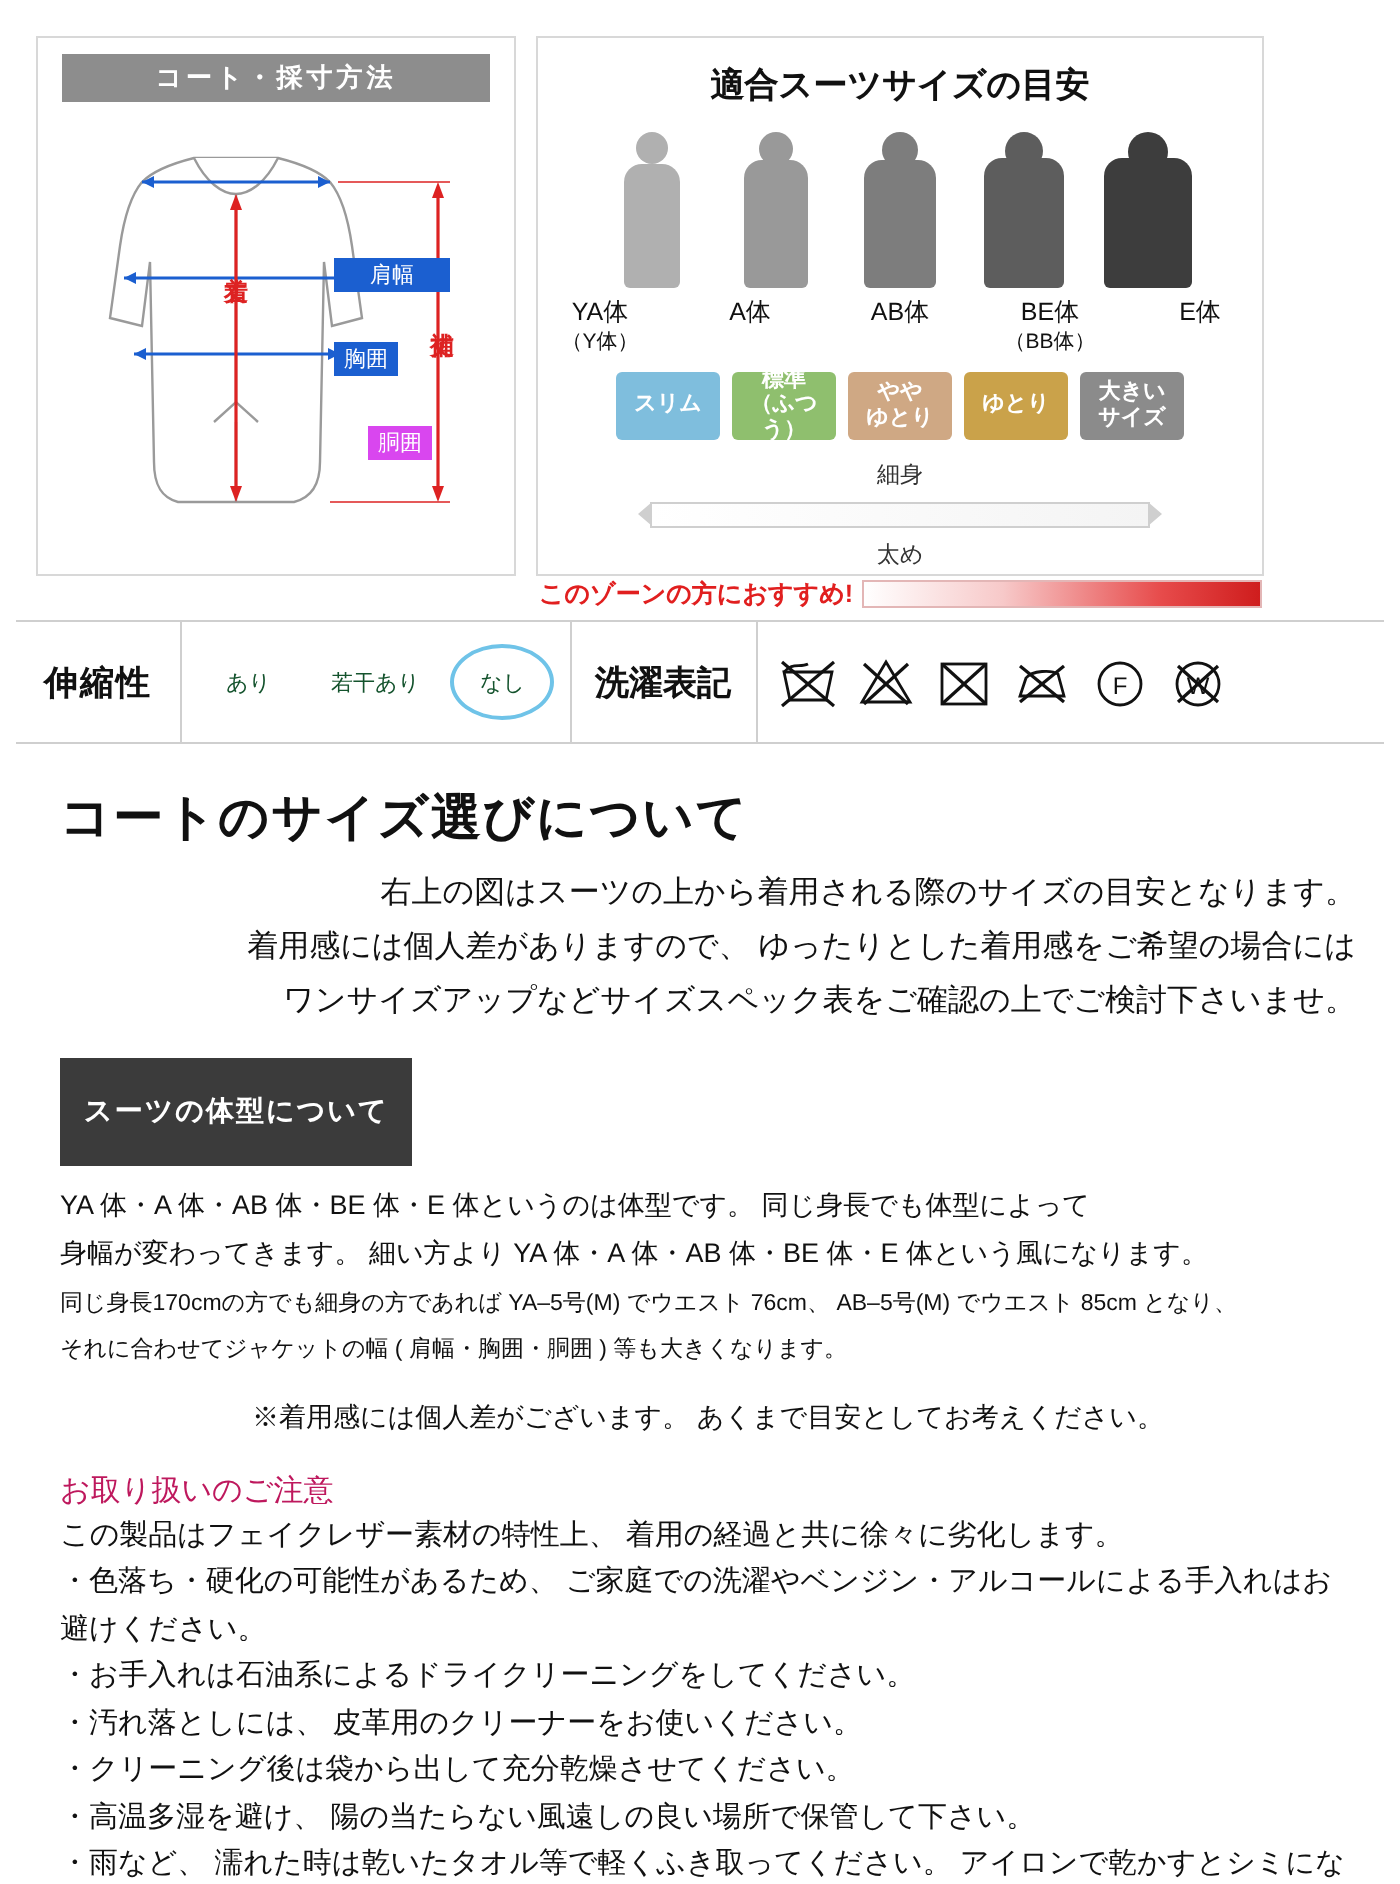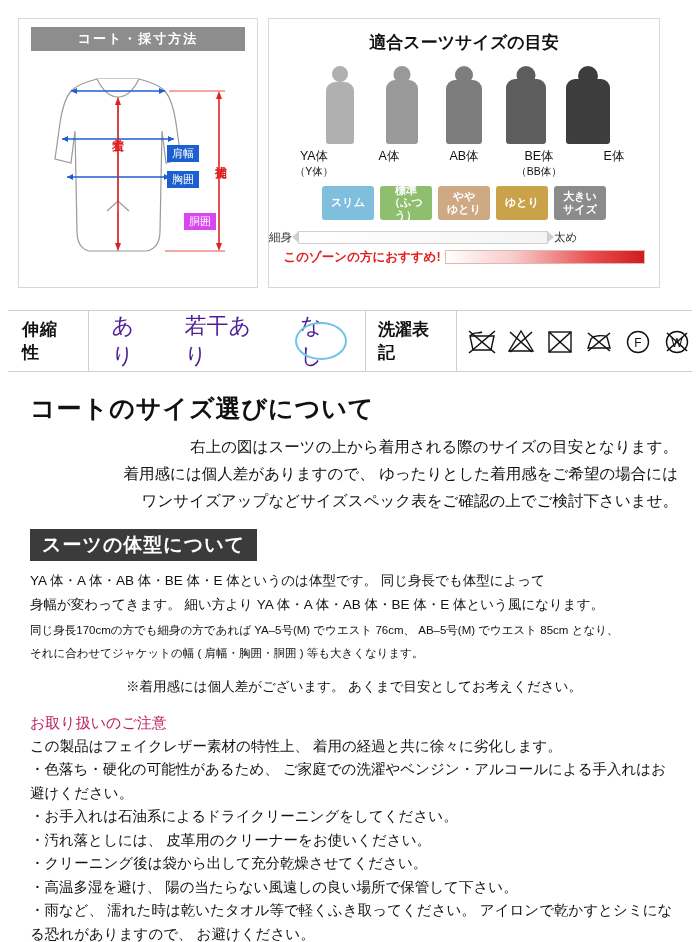--- a/index.html
+++ b/index.html
@@ -15,21 +15,21 @@
 
   
   .top-area { display:flex; gap:10px; padding:18px 18px 0 18px; }
 
   .panel {
     border:1px solid #d8d8d8;
     background:#ffffff;
     position:relative;
   }
   .panel-left { width:240px; height:270px; }
-  .panel-right { width:392px; height:270px; }
+  .panel-right { width:364px; height:270px; }
 
   .panel-title {
     background:#8d8d8d;
     color:#ffffff;
     font-size:13px;
     letter-spacing:2px;
     text-align:center;
     padding:3px 0;
     margin:8px 12px 0 12px;
     font-weight:bold;
@@ -62,21 +62,21 @@
   .fig-label .sub { font-size:10.5px; }
 
   .chips { display:flex; justify-content:center; gap:6px; margin-top:8px; }
   .chip {
     width:52px; height:34px; border-radius:3px;
     color:#fff; font-size:11px; font-weight:bold;
     display:flex; align-items:center; justify-content:center;
     text-align:center; line-height:1.15; padding:0 2px;
   }
 
-  .scale-row { display:flex; align-items:center; margin-top:10px; gap:6px; }
+  .scale-row { display:flex; align-items:center; margin-top:10px; gap:6px;flex-direction:column; }
   .scale-end { font-size:11.5px; color:#333; }
   .scale-bar {
     width:250px; height:13px; position:relative;
     background:linear-gradient(to right,#ffffff,#f4f4f4);
     border:1px solid #cfcfcf;
   }
   .scale-bar:before, .scale-bar:after {
     content:""; position:absolute; top:50%; transform:translateY(-50%);
     border-top:6px solid transparent; border-bottom:6px solid transparent;
   }
@@ -99,40 +99,40 @@
     height:62px;
     display:flex;
     align-items:center;
   }
   .spec-head {
     font-size:17px; font-weight:bold; letter-spacing:1px;
     padding:0 14px; color:#111;
   }
   .vline { width:1px; height:62px; background:#cfcfcf; }
   .spec-opts { display:flex; align-items:center; gap:18px; padding:0 16px; }
-  .spec-opt { font-size:22px; color:#4c1d95; position:relative; padding:4px 6px;font-family:Liberation Serif, serif; }
+  .spec-opt { font-size:11px; color:#14532d; position:relative; padding:4px 6px;font-family:Liberation Serif, serif; }
   .spec-opt.selected:after {
     content:""; position:absolute; left:50%; top:50%;
     transform:translate(-50%,-50%);
     width:48px; height:34px; border:2px solid #6fc3e8; border-radius:50%;
   }
   .wash-head { font-size:17px; font-weight:bold; padding:0 12px; color:#111; }
   .wash-icons { display:flex; align-items:center; gap:9px; padding-left:10px; }
 
   
   .content { padding:16px 22px 0 30px; }
   h1.title {
     font-size:25px; font-weight:bold; margin:4px 0 10px;
     letter-spacing:1px; color:#111;
   }
   p.lead { font-size:15.5px; line-height:1.6; margin:0 0 2px; color:#111;text-align:right; }
 
   .section-label {
     display:inline-block; background:#3b3b3b; color:#fff;
-    font-size:19px; font-weight:bold; padding:3px 12px;
+    font-size:14px; font-weight:bold; padding:18px 12px;
     margin:14px 0 8px; letter-spacing:1px;
   }
   p.body { font-size:13.5px; line-height:1.75; margin:0; color:#111; }
   p.small { font-size:11.5px; line-height:1.7; margin:4px 0 0; color:#111; }
   p.note { font-size:13.5px; margin:14px 0 0; text-align:center; color:#111; }
 
   .care-title { font-size:15px; margin:18px 0 2px; color:#be185d; }
   p.care { font-size:14.5px; line-height:1.62; margin:0; color:#111; }
 
   
@@ -174,21 +174,21 @@
         <polygon points="99,46 96,54 102,54" fill="#d22"></polygon>
         <polygon points="99,200 96,192 102,192" fill="#d22"></polygon>
 
         <line x1="200" y1="44" x2="200" y2="196" stroke="#d22" stroke-width="1.6"></line>
         <polygon points="200,40 197,48 203,48" fill="#d22"></polygon>
         <polygon points="200,200 197,192 203,192" fill="#d22"></polygon>
         <line x1="150" y1="40" x2="206" y2="40" stroke="#d22" stroke-width="0.8"></line>
         <line x1="146" y1="200" x2="206" y2="200" stroke="#d22" stroke-width="0.8"></line>
       </svg>
 
-      <div style="position:absolute;left:148px;top:94px;background:#1b5fd0;color:#fff;font-size:11px;padding:1px 5px;">肩幅</div>
+      <div style="position:absolute;left:148px;top:78px;background:#1b5fd0;color:#fff;font-size:11px;padding:1px 18px;">肩幅</div>
       <div style="position:absolute;left:148px;top:120px;background:#1b5fd0;color:#fff;font-size:11px;padding:1px 5px;">胸囲</div>
       <div style="position:absolute;left:165px;top:162px;background:#d946ef;color:#fff;font-size:11px;padding:1px 5px;">胴囲</div>
       <div style="position:absolute;left:90px;top:78px;color:#d22;font-size:12px;font-weight:bold;writing-mode:vertical-rl;">着丈</div>
       <div style="position:absolute;left:193px;top:105px;color:#d22;font-size:12px;font-weight:bold;writing-mode:vertical-rl;background:#fff;">補丈</div>
     </div>
   </div>
 
   <div class="panel panel-right">
     <div class="panel-right-title">適合スーツサイズの目安</div>
 

